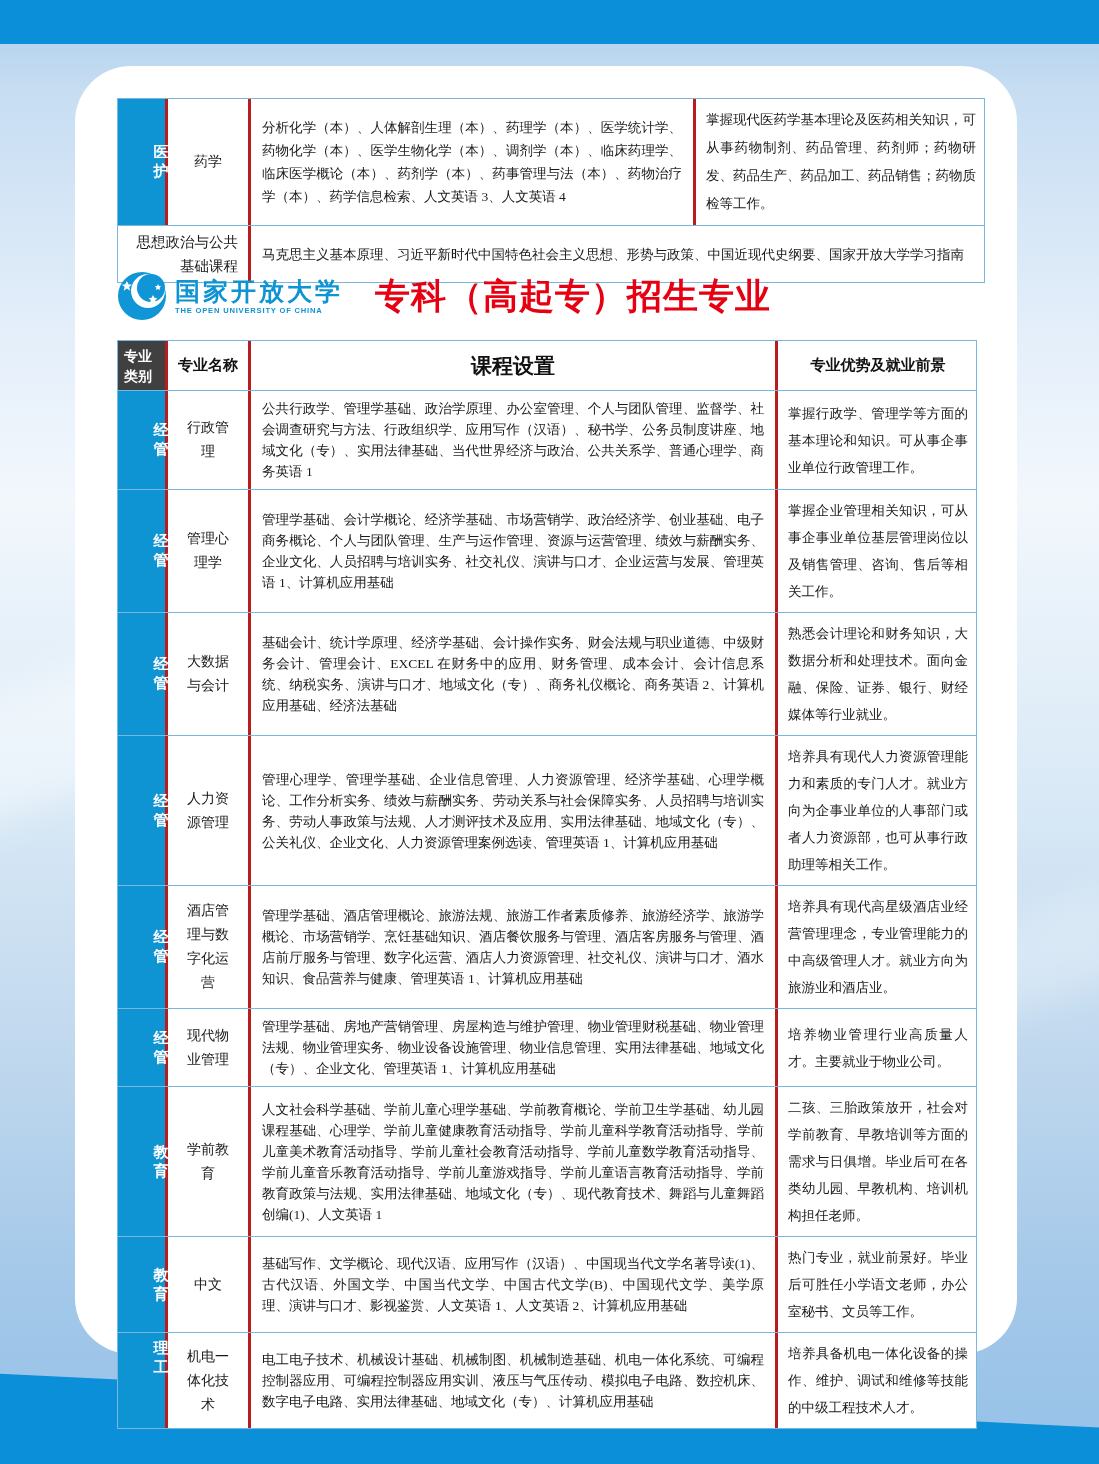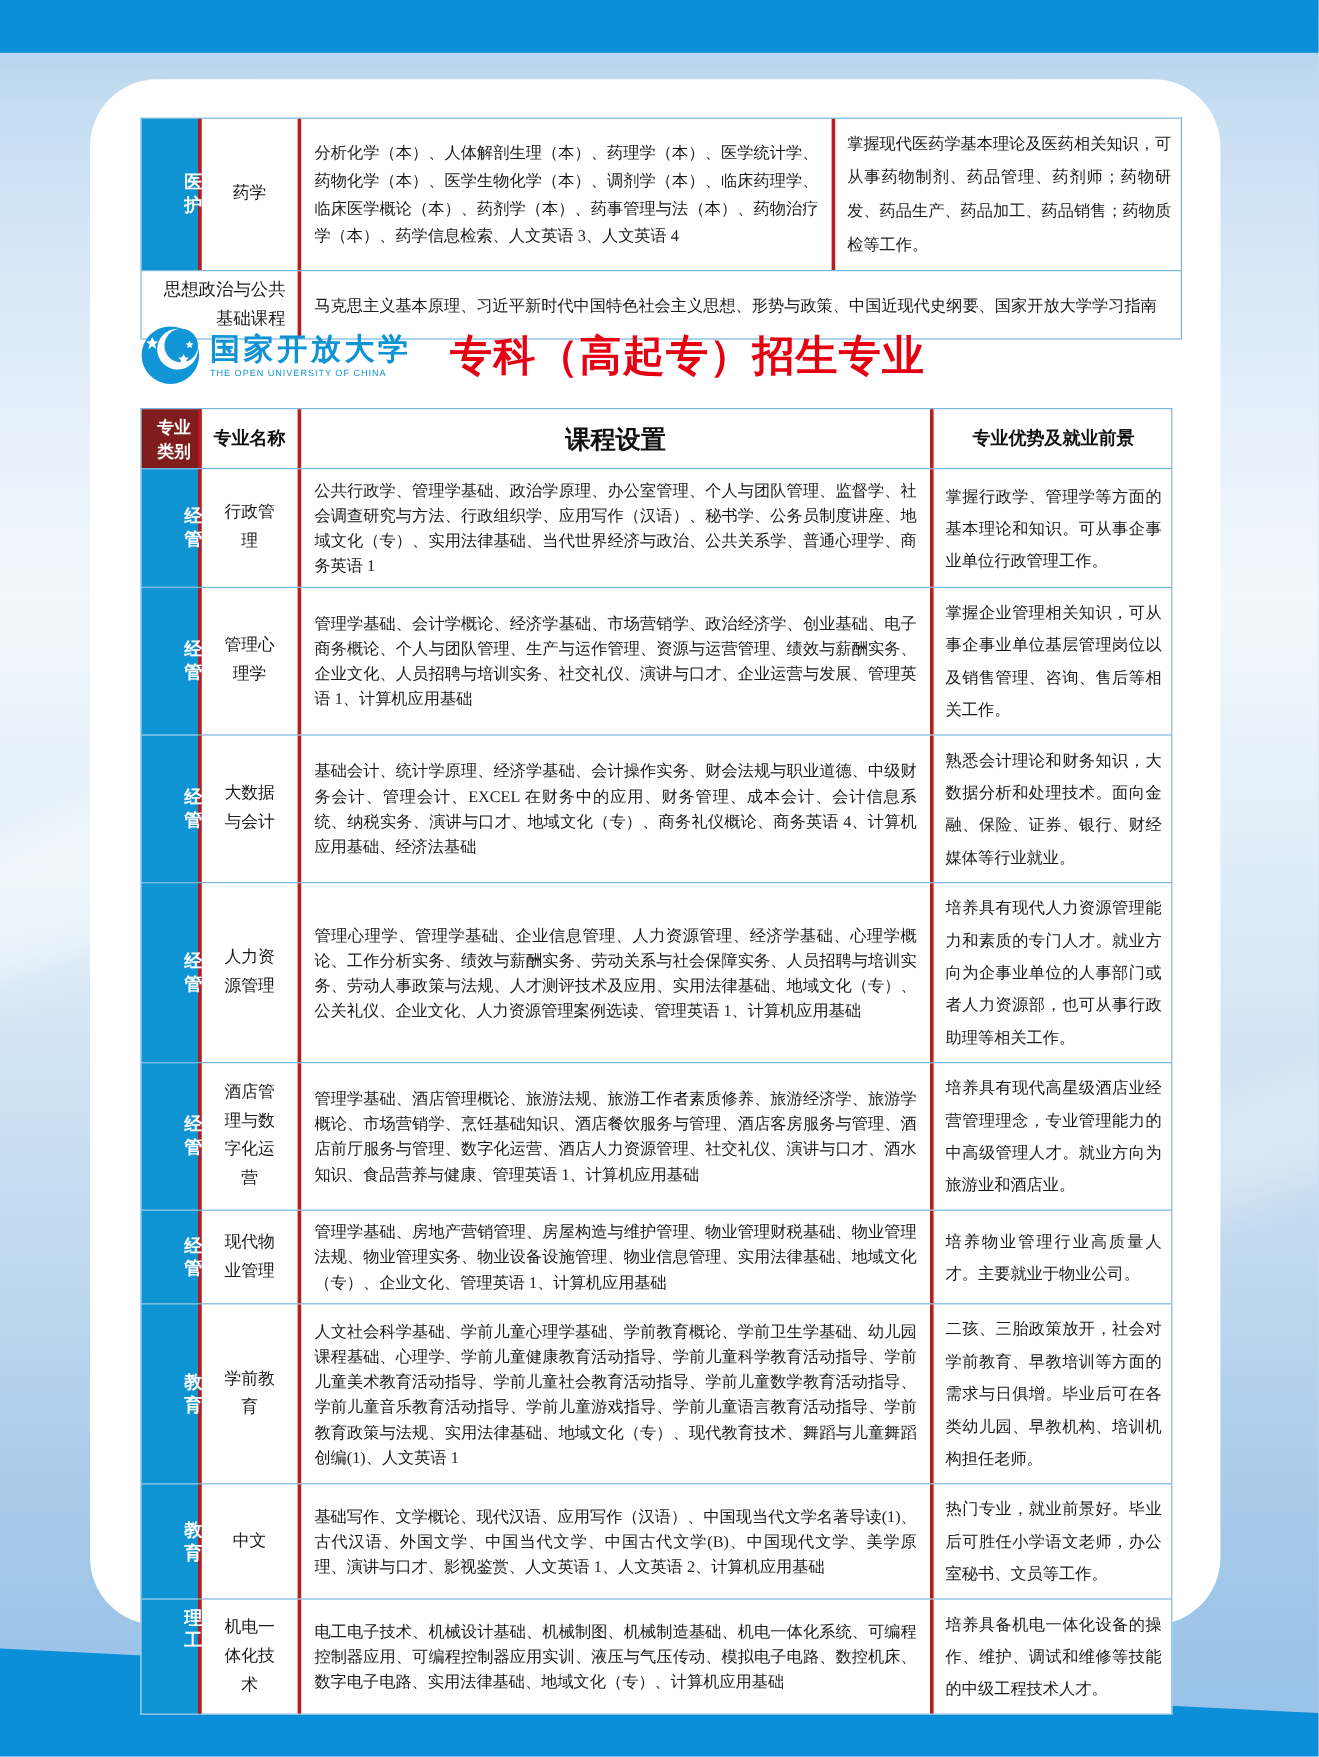--- a/index.html
+++ b/index.html
@@ -40,32 +40,32 @@
   .tbl-top .prospects span { line-height:28px; }
   .foot-label { width:133px; flex:none; justify-content:center; text-align:right;
                 font-size:14.5px; color:#1a1a1a; padding:4px 10px; line-height:24px; }
   .foot-content { color:#1a1a1a; font-size:13.5px; padding:5px 11px; }
   .foot-content span { width:100%; text-align:justify; line-height:23px; }
 
   
   .brand-row { position:absolute; left:117px; top:271px; display:flex; align-items:center; }
   .brand-text { margin-left:8px; color:#0e93d3; font-family:"Liberation Sans",sans-serif; }
   .brand-name { font-size:25px; font-weight:bold; letter-spacing:3px; line-height:26px; }
-  .brand-sub  { font-size:7.6px; font-weight:normal; letter-spacing:0.8px; margin-top:2px; }
+  .brand-sub  { font-size:7.6px; font-weight:bold; letter-spacing:0.8px; margin-top:2px; }
   .page-title { margin-left:32px; color:#e60012; font-family:"Liberation Sans",sans-serif;
                 font-size:35px; font-weight:bold; letter-spacing:1px; }
 
   
   .tbl-main { left:117px; top:340px; width:860px; }
   .tbl-main .courses { width:527px; flex:none; }
   .tbl-main .prospects { width:200px; flex:none; }
   .hdr { min-height:50px; }
   .hdr .t-cell { font-family:"Liberation Sans",sans-serif; font-weight:bold; color:#111; }
-  .hdr-cat { width:50px; background:#7f1d1d; color:#fff !important; font-size:14px;
-             justify-content:center; text-align:right; line-height:20px; padding:2px 6px; flex:none; }
+  .hdr-cat { width:50px; background:#404040; color:#fff !important; font-size:14px;
+             justify-content:center; text-align:left; line-height:20px; padding:2px 6px; flex:none; }
   .hdr-major { width:83px; justify-content:center; font-size:15px; flex:none; }
   .hdr-courses { width:527px; justify-content:center; font-size:21px; flex:none; }
   .hdr-prospects { width:200px; justify-content:center; font-size:15px; flex:none; }
 </style>
 </head>
 <body>
 
 <div class="canvas">
 
   <div class="streak streak1"></div>
@@ -163,21 +163,21 @@
     </div>
 
     <div class="t-row">
       <div class="t-cell cat">
           <span>经管</span>
         </div>
       <div class="t-cell major">
           <span>大数据与会计</span>
         </div>
       <div class="t-cell courses">
-          <span>基础会计、统计学原理、经济学基础、会计操作实务、财会法规与职业道德、中级财务会计、管理会计、EXCEL 在财务中的应用、财务管理、成本会计、会计信息系统、纳税实务、演讲与口才、地域文化（专）、商务礼仪概论、商务英语 4、计算机应用基础、经济法基础</span>
+          <span>基础会计、统计学原理、经济学基础、会计操作实务、财会法规与职业道德、中级财务会计、管理会计、EXCEL 在财务中的应用、财务管理、成本会计、会计信息系统、纳税实务、演讲与口才、地域文化（专）、商务礼仪概论、商务英语 2、计算机应用基础、经济法基础</span>
         </div>
       <div class="t-cell prospects">
           <span>熟悉会计理论和财务知识，大数据分析和处理技术。面向金融、保险、证券、银行、财经媒体等行业就业。</span>
         </div>
     </div>
 
     <div class="t-row">
       <div class="t-cell cat">
           <span>经管</span>
         </div>

